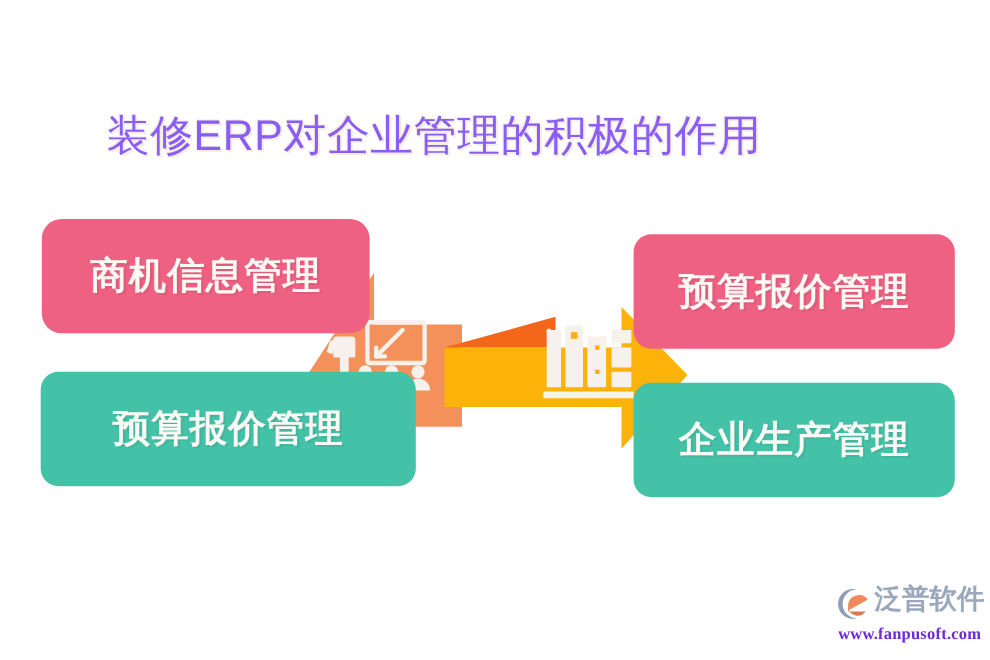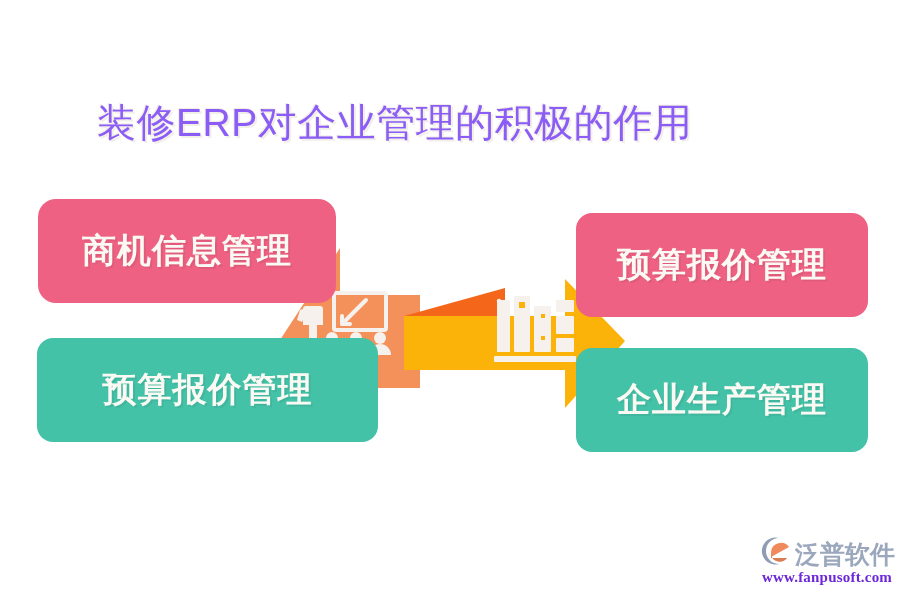--- a/index.html
+++ b/index.html
@@ -67,21 +67,21 @@
   
   #logo {
     position: absolute;
     left: 757px;
     top: 533px;
     width: 140px;
     height: 56px;
   }
   #logo-row {
     display: flex;
-    align-items: flex-end;
+    align-items: flex-start;
     gap: 4px;
     height: 34px;
   }
   #logo-mark { width: 34px; height: 32px; flex: 0 0 auto; }
   #logo-name {
     font-size: 25px;
     font-weight: bold;
     color: #9aa7bd;
     letter-spacing: 0px;
     line-height: 1;

